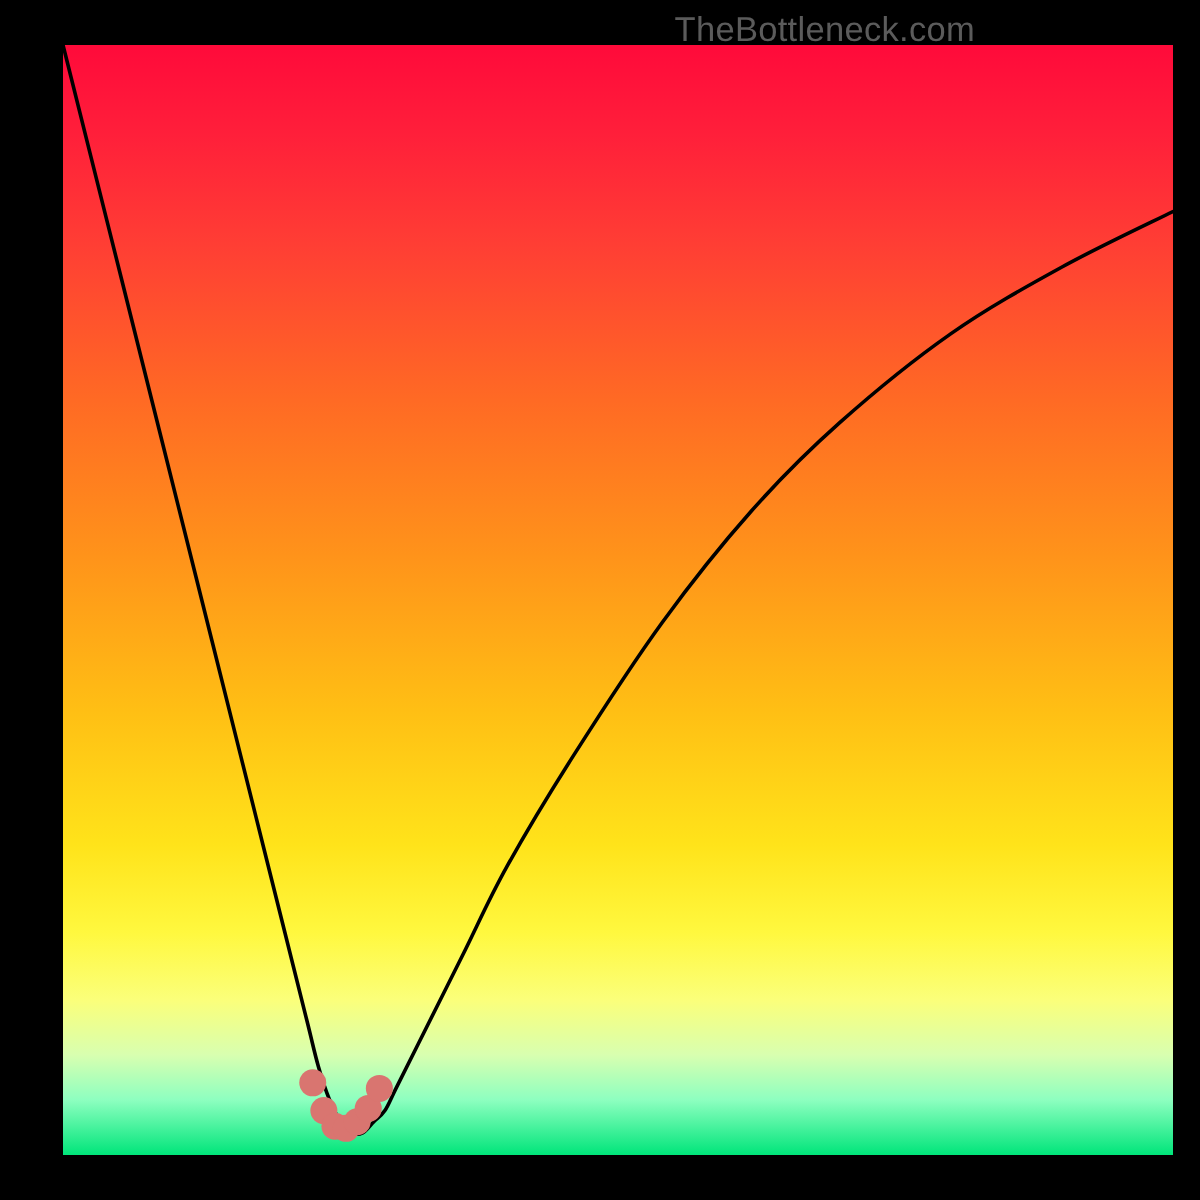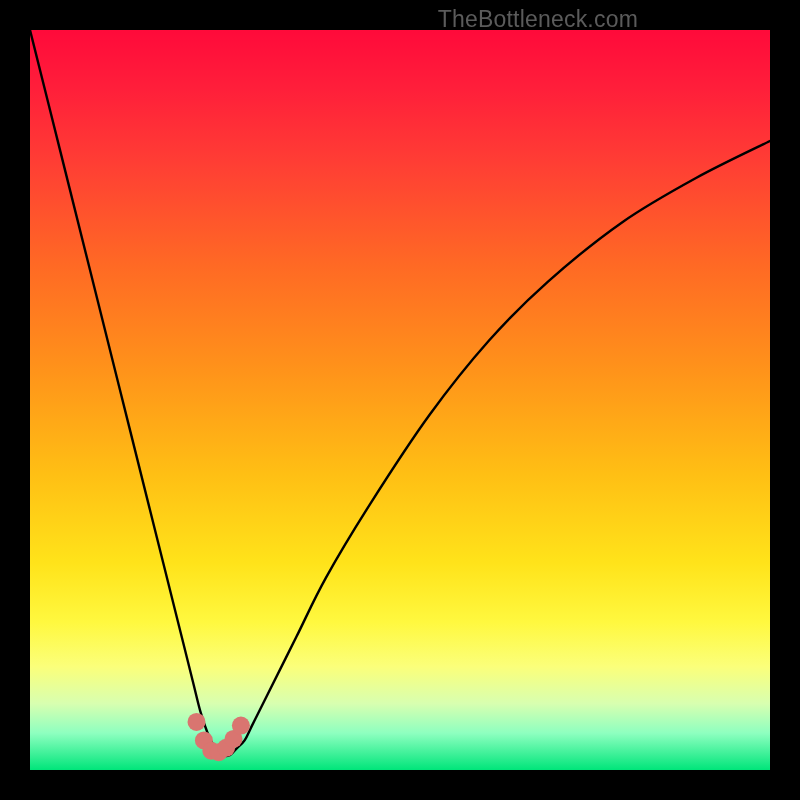--- a/index.html
+++ b/index.html
@@ -6,21 +6,21 @@
     margin: 0;
     padding: 0;
     width: 800px;
     height: 800px;
     background: #000;
     overflow: hidden;
     font-family: Arial, Helvetica, sans-serif;
   }
   .frame {
     position: absolute;
-    left: 0;
+    left: 12px;
     top: 0;
     width: 648px;
     height: 800px;
     background: #000;
   }
   .plot-area {
     position: absolute;
     left: 30px;
     top: 30px;
     width: 740px;

